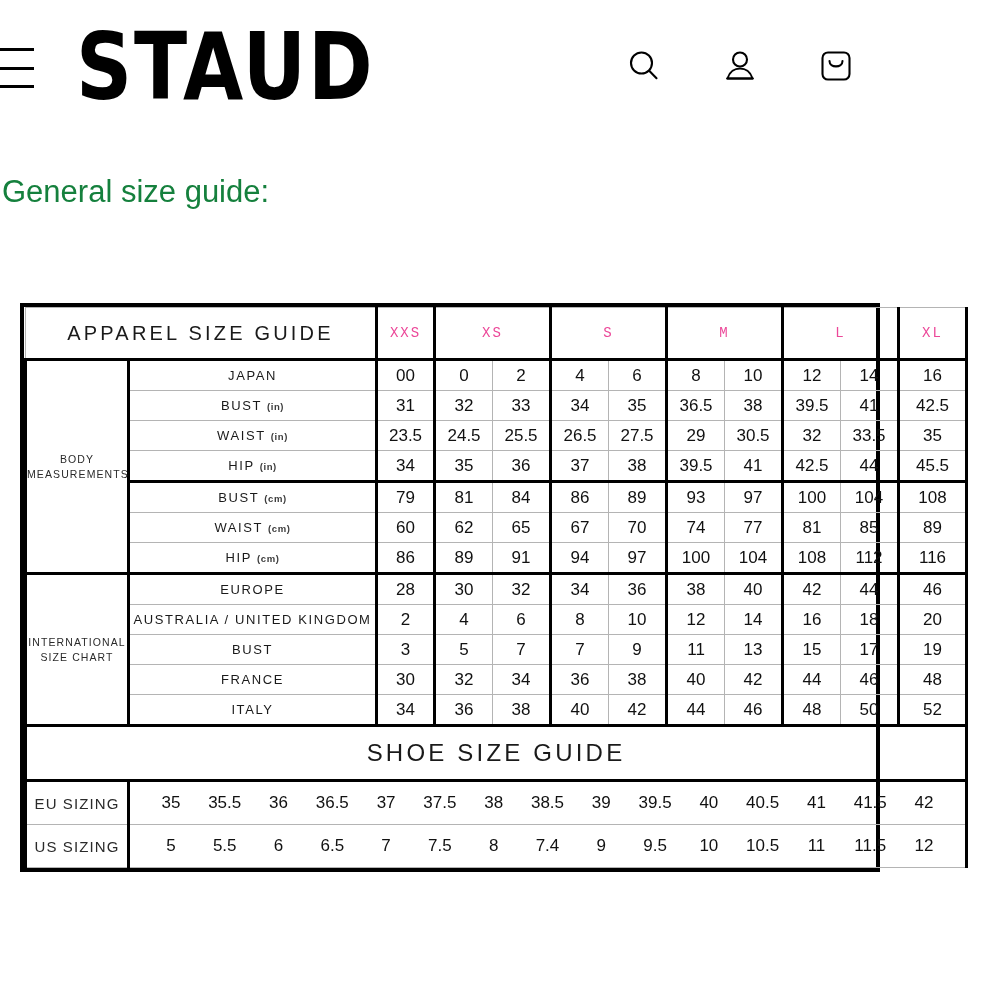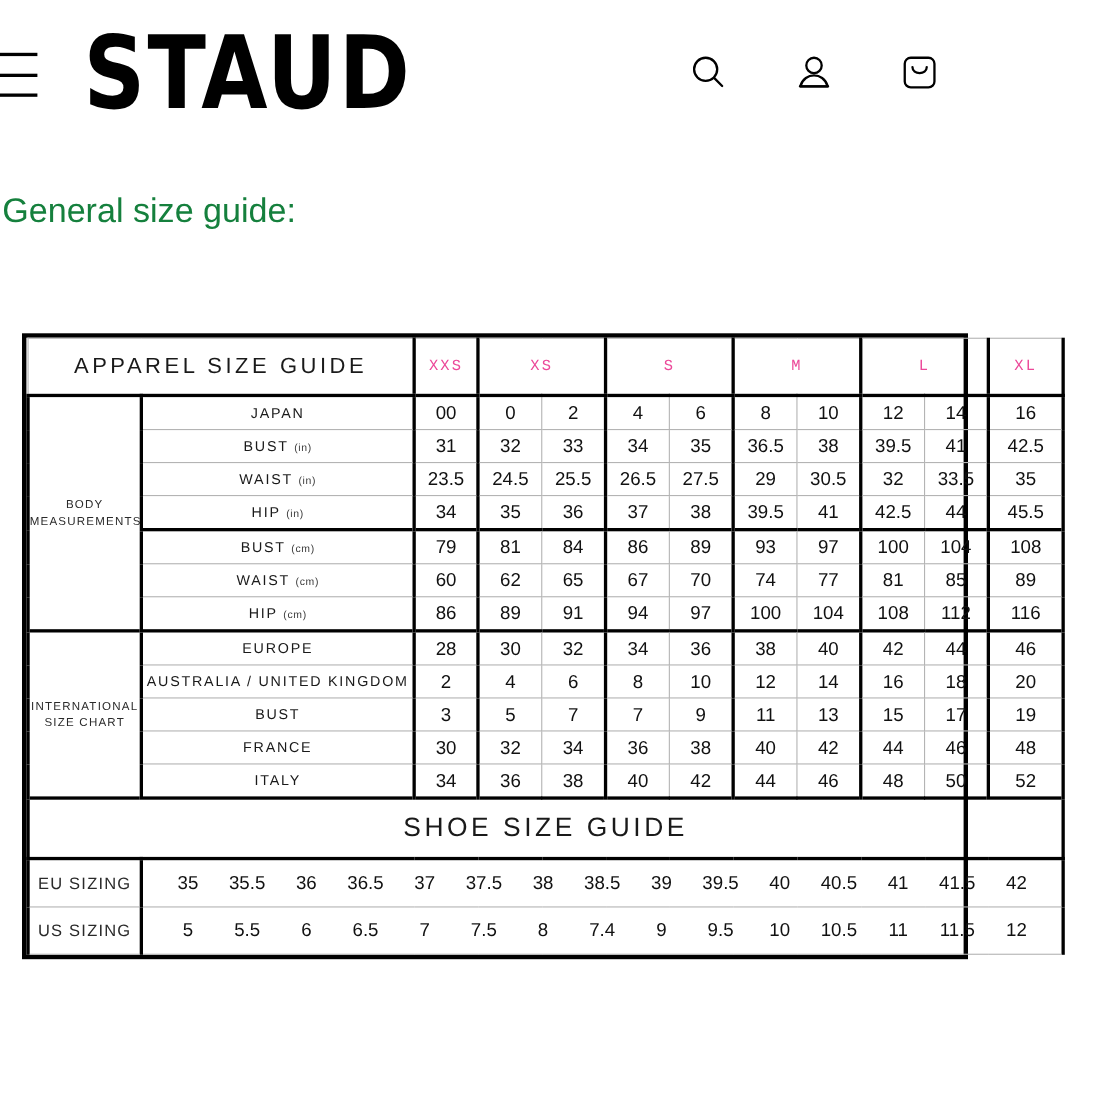--- a/index.html
+++ b/index.html
@@ -139,21 +139,21 @@
   }
   .row-label {
     font-size: 13px;
     letter-spacing: 1.6px;
     font-weight: bold;
     color: #1a1a1a;
   }
   .row-label .unit {
     font-size: 9.5px;
     letter-spacing: 0.6px;
-    font-weight: normal;
+    font-weight: bold;
     color: #3a3a3a;
   }
   .val {
     font-size: 17px;
     color: #111;
     height: 29px;
   }
 
   
   .shoe-title {

